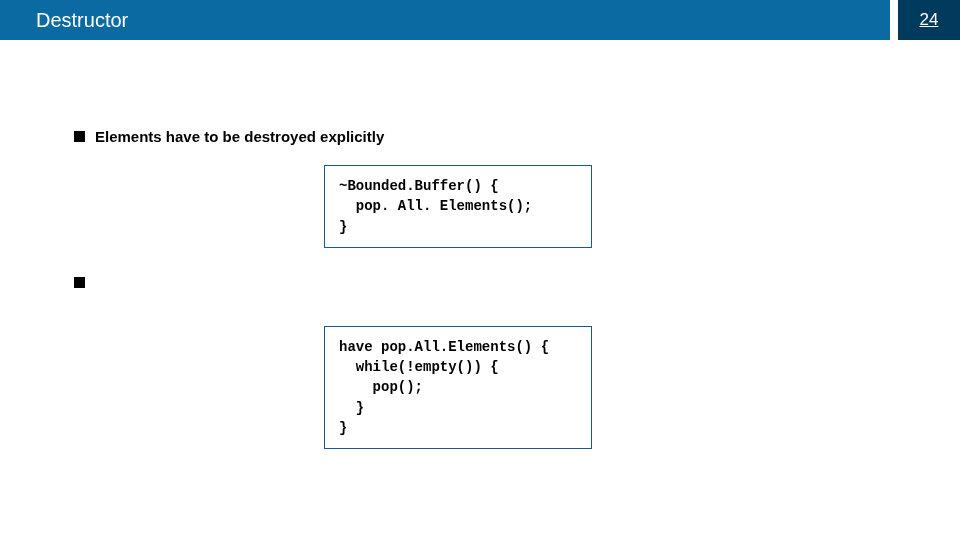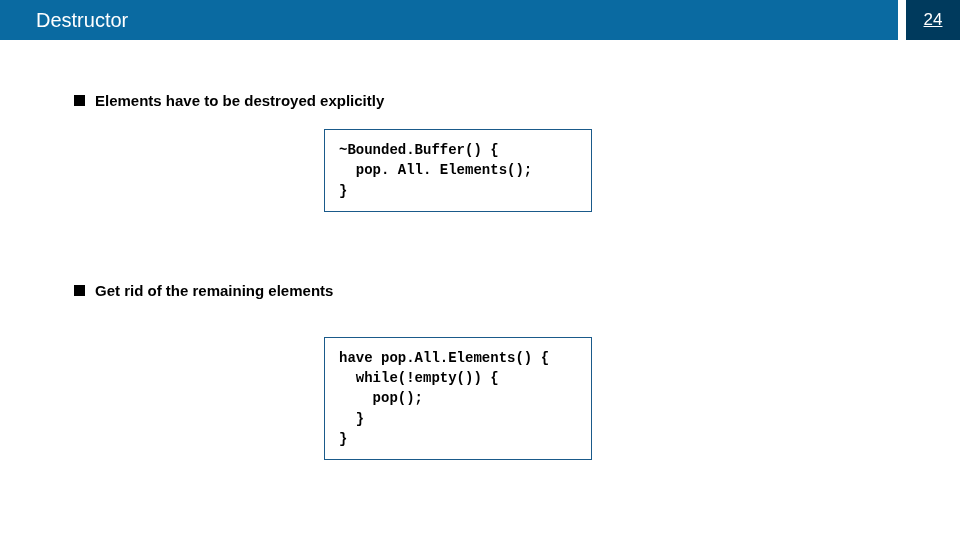--- a/index.html
+++ b/index.html
@@ -20,31 +20,31 @@
     background: #0a6aa1;
     color: #ffffff;
     flex: 1;
     display: flex;
     align-items: center;
     padding-left: 36px;
     font-size: 20px;
     font-weight: 400;
   }
   .header-pagenum {
-    width: 54px;
+    width: 62px;
     background: #003a5d;
     color: #ffffff;
     display: flex;
     align-items: center;
     justify-content: center;
     font-size: 17px;
     text-decoration: underline;
   }
   .content {
-    padding: 52px 74px 0 74px;
+    padding: 88px 74px 0 74px;
   }
   .bullet-row {
     display: flex;
     align-items: flex-start;
     margin-bottom: 20px;
   }
   .bullet-square {
     width: 11px;
     height: 11px;
     background: #000000;
@@ -71,21 +71,21 @@
   .code-box {
     border: 1.5px solid #1a5a8a;
     padding: 10px 14px;
     font-family: "Courier New", Courier, monospace;
     font-size: 14px;
     font-weight: 700;
     line-height: 1.45;
     white-space: pre;
     color: #000000;
     margin-left: 250px;
-    margin-bottom: 60px;
+    margin-bottom: 16px;
     display: inline-block;
     min-width: 268px;
   }
   .section2 { margin-top: 10px; }
 </style>
 </head>
 <body>
 
 <div class="header">
   <div class="header-title">Destructor</div>
@@ -99,21 +99,20 @@
     <div class="bullet-text bold">Elements have to be destroyed explicitly</div>
   </div>
 
 
   <div class="code-box">~Bounded.Buffer() {
   pop. All. Elements();
 }</div>
 
   <div class="bullet-row section2">
     <div class="bullet-square"></div>
-    <div class="bullet-text bold">Get rid of the remaining elements</div>
   </div>
 
   <div style="height:18px"></div>
 
   <div class="code-box">have pop.All.Elements() {
   while(!empty()) {
     pop();
   }
 }</div>
 

